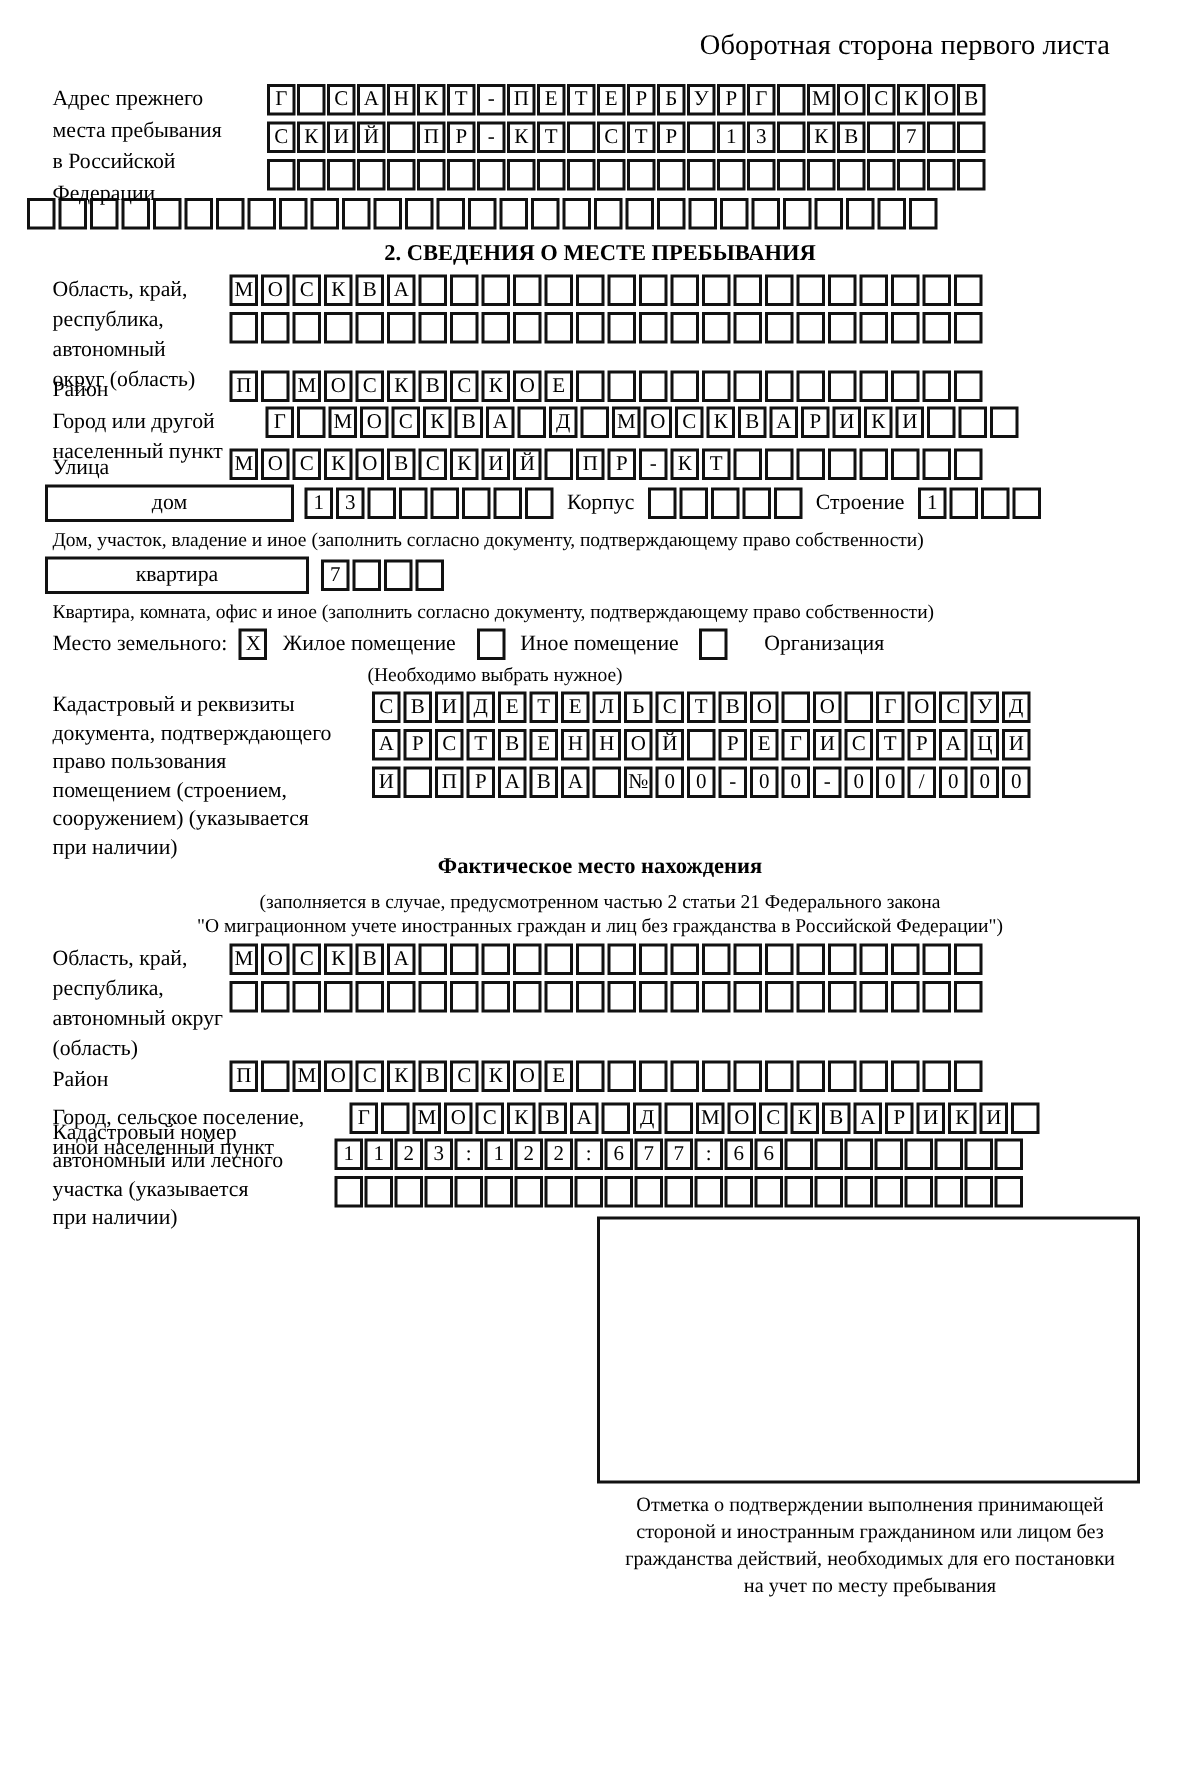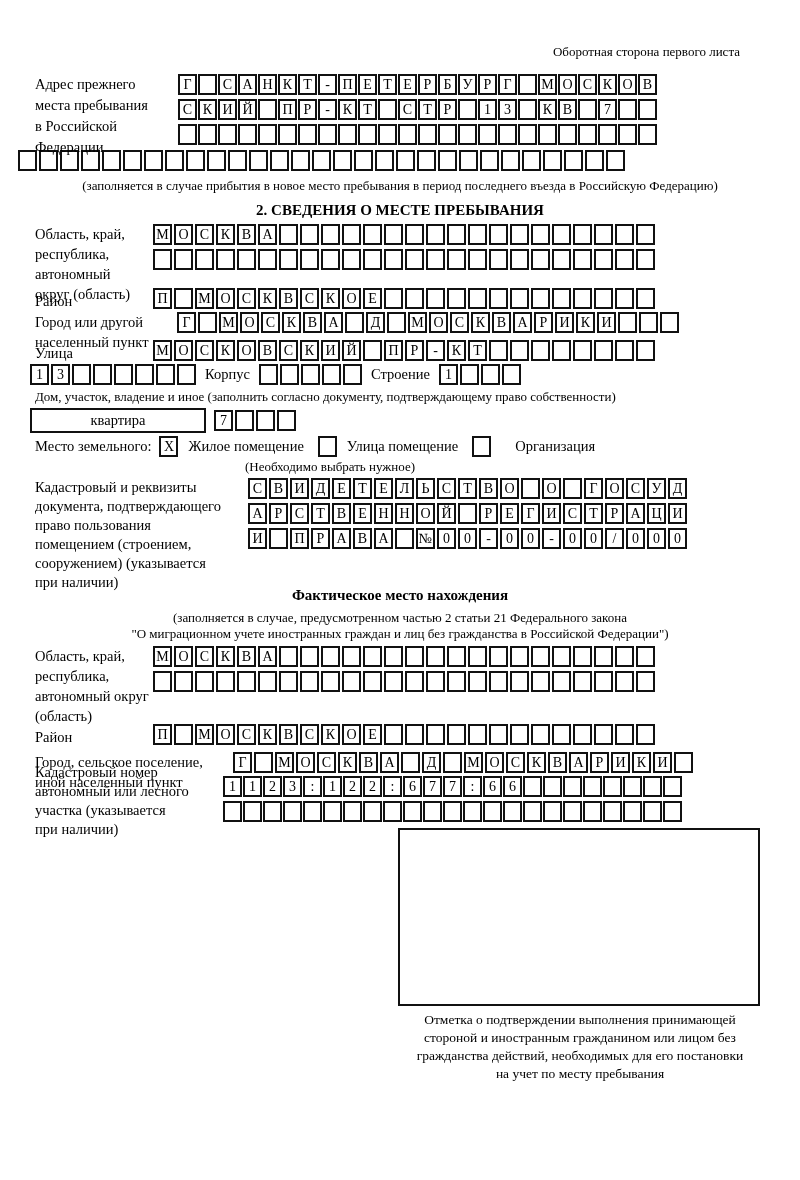--- a/index.html
+++ b/index.html
@@ -1,20 +1,20 @@
 <!DOCTYPE html>
 <html><head>
 <meta charset="utf-8">
 <style>
   * { box-sizing: border-box; margin: 0; padding: 0; }
   html, body { background: #ffffff; }
   body { font-family: "Liberation Serif", "DejaVu Serif", serif; color: #000; }
   .page { width: 800px; height: 1180px; position: relative; overflow: hidden; padding-top: 20px; background: #fff; }
 
-  .header-note { text-align: right; padding-right: 60px; font-size: 13px; margin-top: 24px; }
+  .header-note { text-align: right; padding-right: 60px; font-size: 19px; }
 
   .field { position: relative; margin-left: 35px; }
   .f-label { position: absolute; left: 0; top: 0; font-size: 14.5px; line-height: 20px; white-space: nowrap; }
   .f-label.lh21 { line-height: 21px; }
   .f-label.lh19 { line-height: 19px; }
   .f-label.single { top: 3px; }
   .rows { display: flex; flex-direction: column; gap: 4px; }
 
   .cells { display: flex; gap: 2px; }
   .cells.tight { gap: 1px; }
@@ -194,21 +194,20 @@
       <span class="cell"></span>
       <span class="cell"></span>
       <span class="cell"></span>
       <span class="cell"></span>
       <span class="cell"></span>
       <span class="cell"></span>
       <span class="cell"></span>
       <span class="cell"></span>
       <span class="cell"></span>
     </div>
-  <div class="footnote center">(заполняется в случае прибытия в новое место пребывания в период последнего въезда в Российскую Федерацию)</div>
 
   <div class="sec-title">2. СВЕДЕНИЯ О МЕСТЕ ПРЕБЫВАНИЯ</div>
 
   <div class="field region">
     <div class="f-label">
       <div>Область, край,</div>
       <div>республика,</div>
       <div>автономный</div>
       <div>округ (область)</div>
     </div>
@@ -361,20 +360,21 @@
           <span class="cell"></span>
           <span class="cell"></span>
           <span class="cell"></span>
           <span class="cell"></span>
           <span class="cell"></span>
         </div>
     </div>
   </div>
 
   <div class="house-row">
+    <span class="wide-box house-box">дом</span>
     <span class="cells">
         <span class="cell">1</span>
         <span class="cell">3</span>
         <span class="cell"></span>
         <span class="cell"></span>
         <span class="cell"></span>
         <span class="cell"></span>
         <span class="cell"></span>
         <span class="cell"></span>
       </span>
@@ -398,27 +398,28 @@
 
   <div class="apt-row">
     <span class="wide-box apt-box">квартира</span>
     <span class="cells">
         <span class="cell">7</span>
         <span class="cell"></span>
         <span class="cell"></span>
         <span class="cell"></span>
       </span>
   </div>
+  <div class="footnote indent">Квартира, комната, офис и иное (заполнить согласно документу, подтверждающему право собственности)</div>
 
   <div class="stay-row">
     <span class="lbl">Место земельного:</span>
     <span class="cell first">X</span>
     <span class="lbl">Жилое помещение</span>
     <span class="cell gap"></span>
-    <span class="lbl">Улица помещение</span>
+    <span class="lbl">Иное помещение</span>
     <span class="cell gap"></span>
     <span class="lbl gap">Организация</span>
   </div>
   <div class="stay-note">(Необходимо выбрать нужное)</div>
 
   <div class="field document">
     <div class="f-label lh19">
       <div>Кадастровый и реквизиты</div>
       <div>документа, подтверждающего</div>
       <div>право пользования</div>

